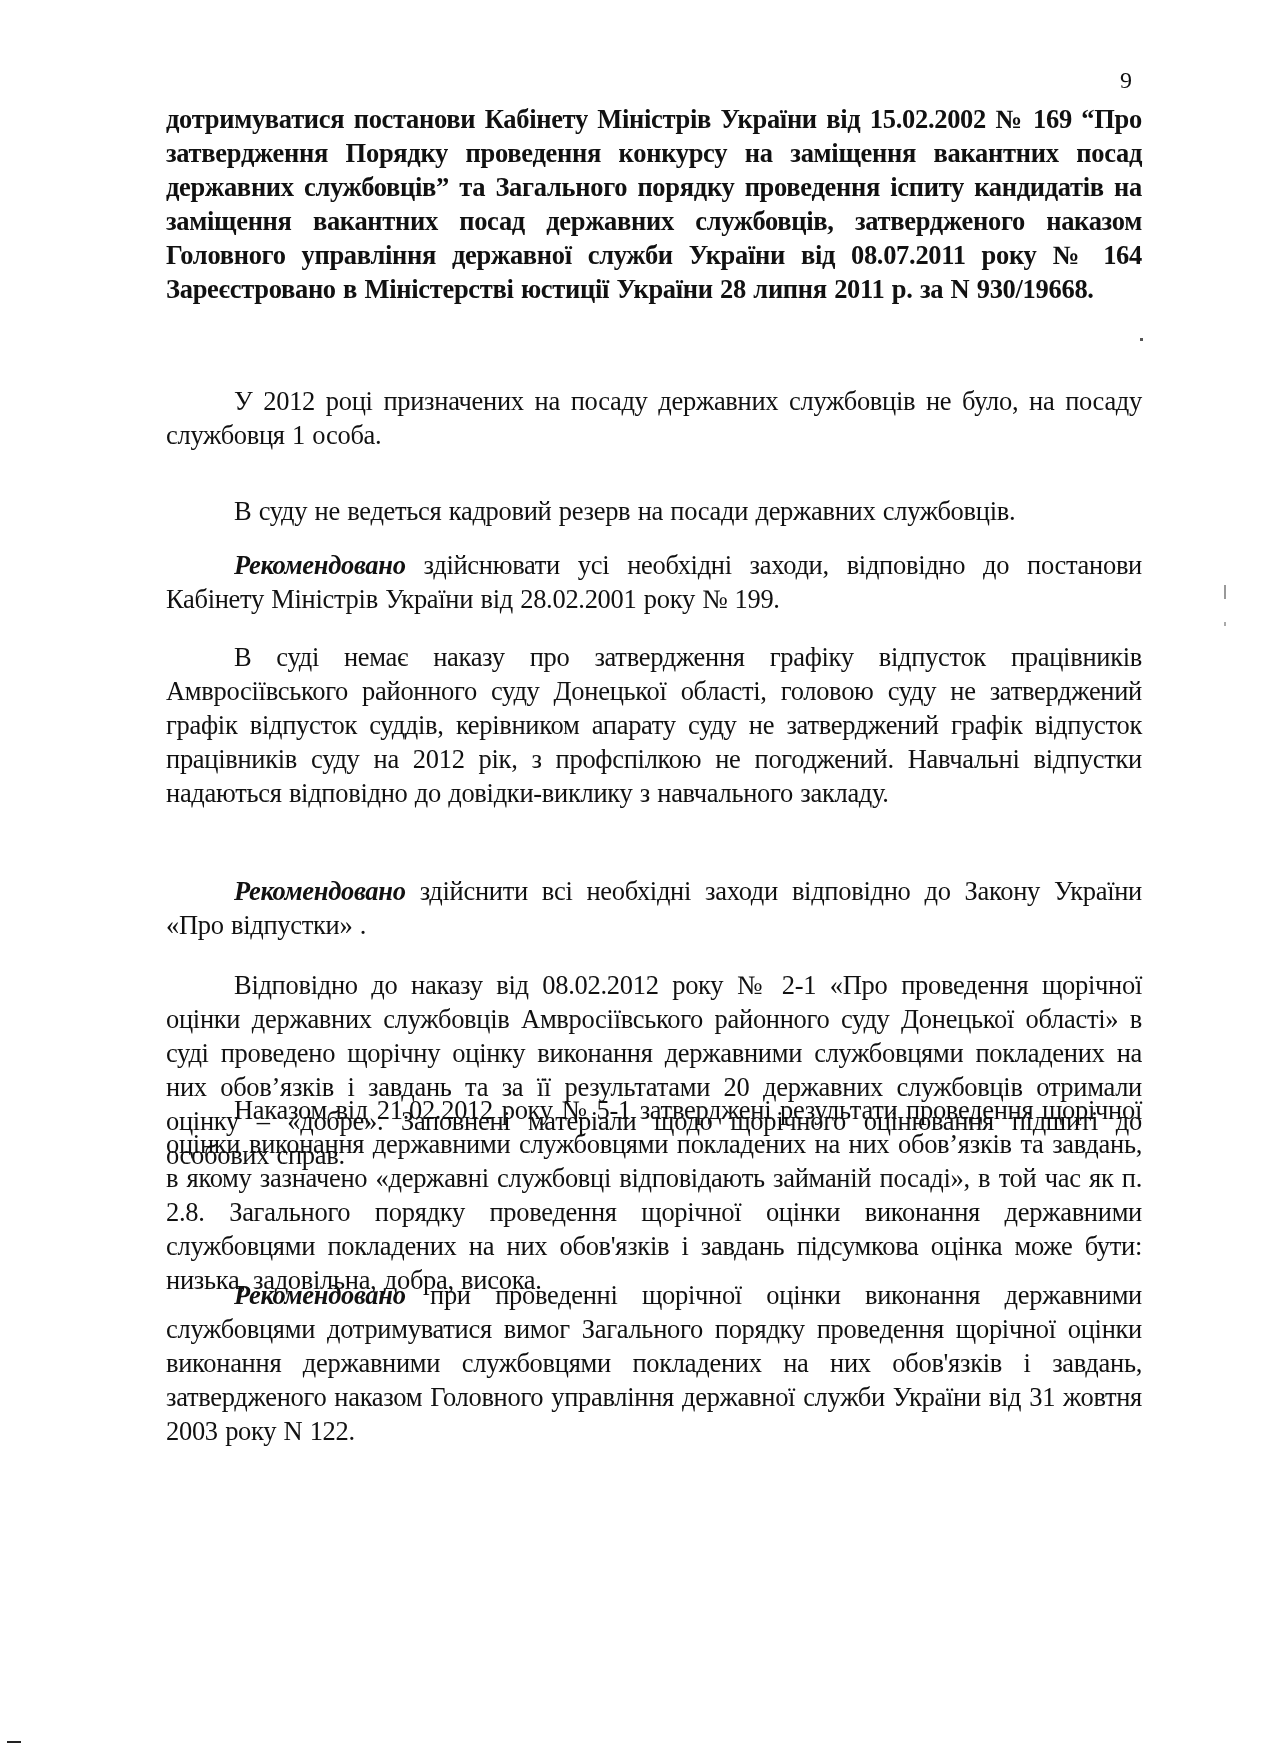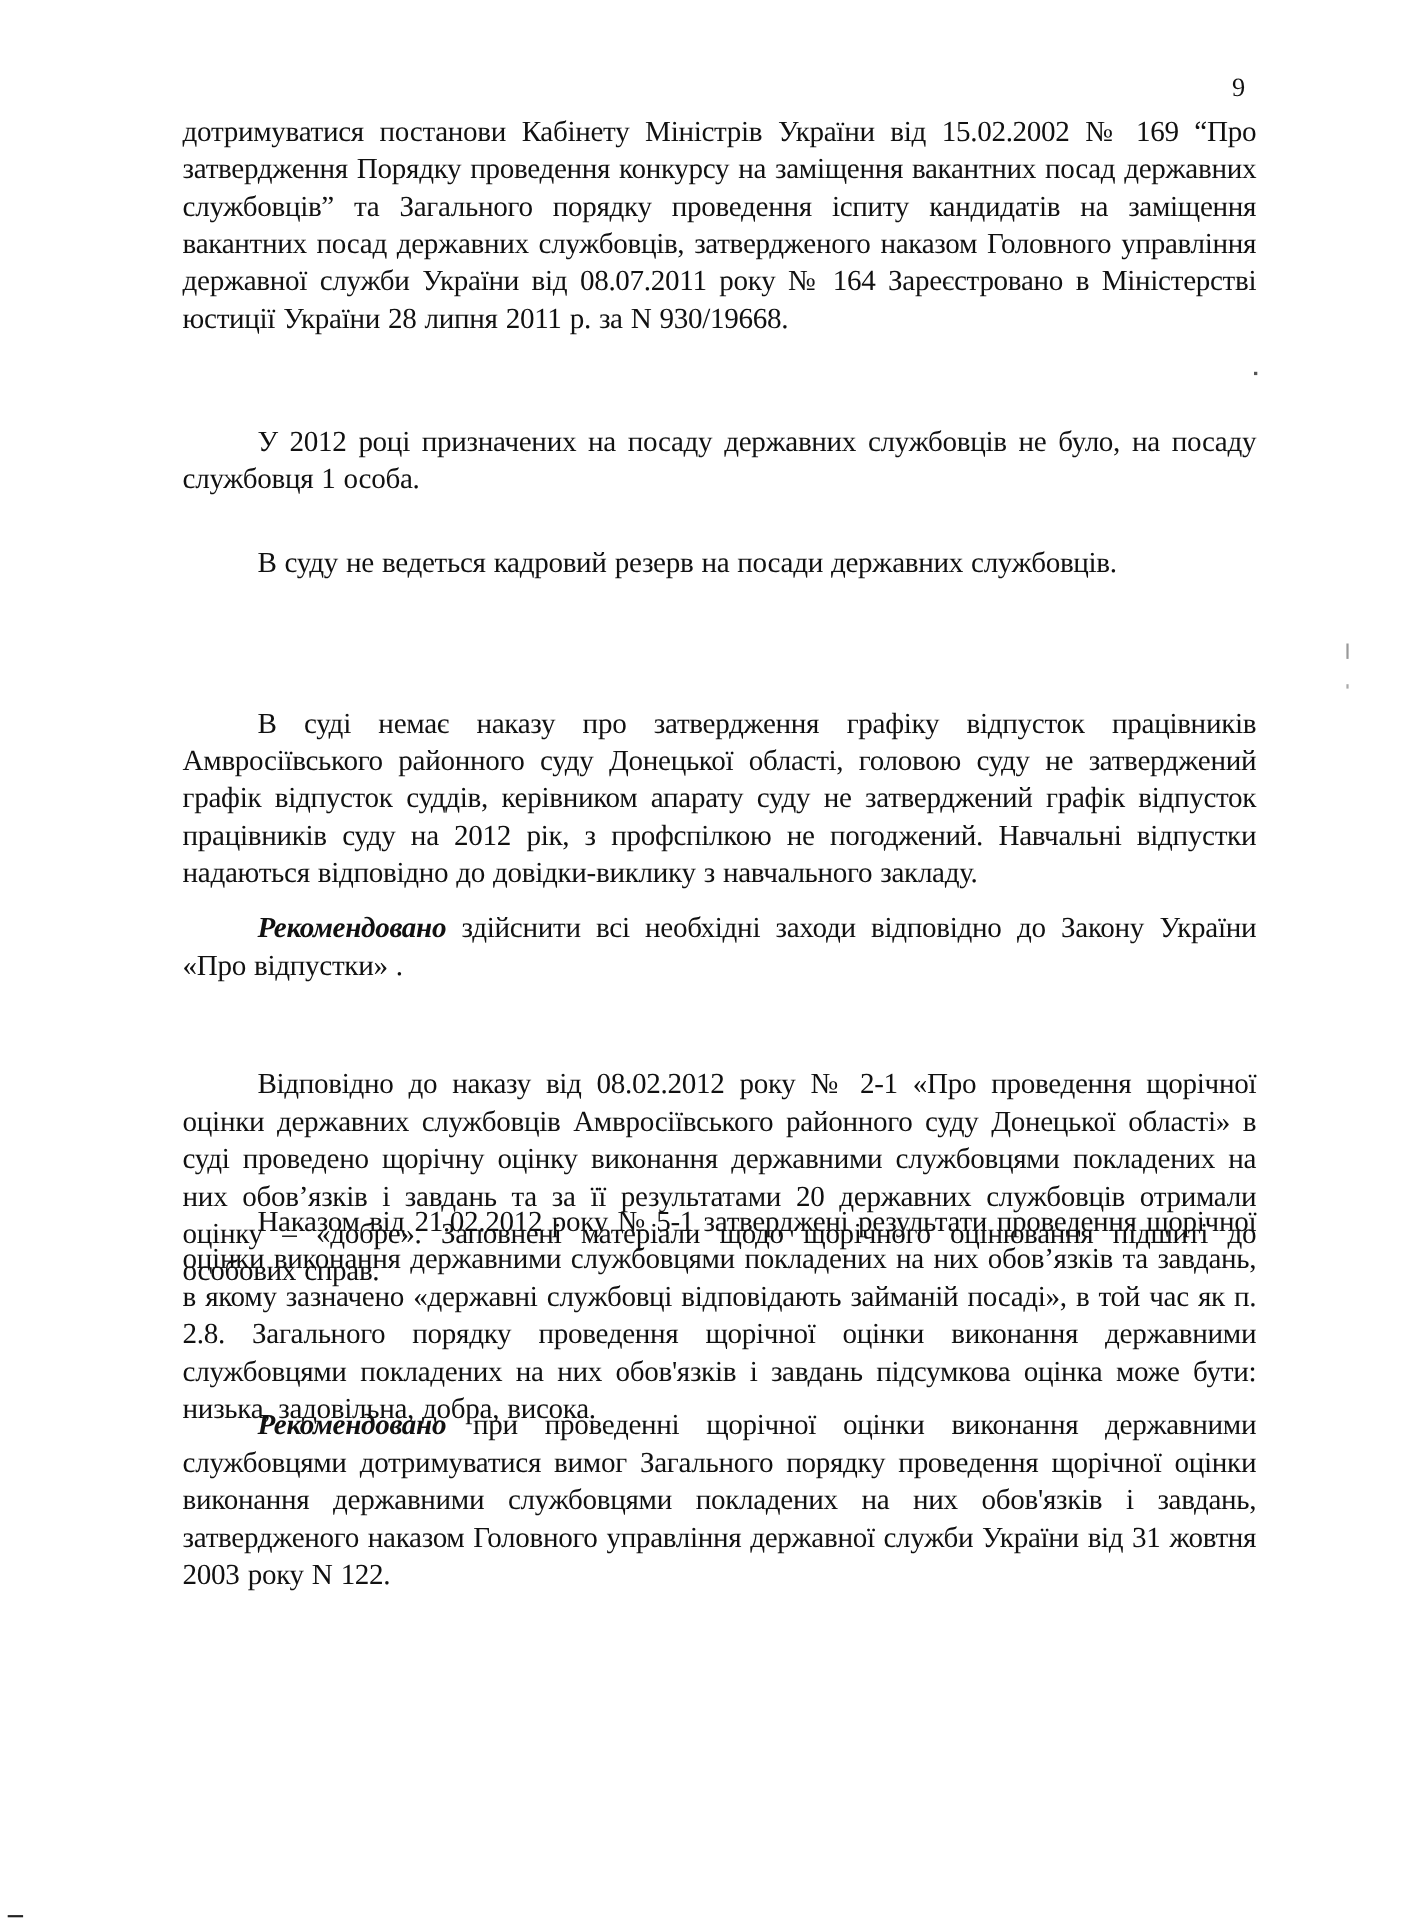--- a/index.html
+++ b/index.html
@@ -24,39 +24,42 @@
   .p { margin: 0; }
   .speck { position: absolute; background: #555; }
 </style>
 </head>
 <body>
 
 <div class="page">
 
   <div class="page-number">9</div>
 
-  <div class="text-block" style="top:102px;">
+  <div class="text-block" style="top:102px;font-weight:bold;">
     <p class="p">дотримуватися постанови Кабінету Міністрів України від    15.02.2002 № 169 “Про затвердження Порядку проведення конкурсу на заміщення вакантних посад державних службовців” та Загального порядку проведення іспиту кандидатів на заміщення вакантних посад державних службовців, затвердженого наказом Головного управління державної служби України від 08.07.2011 року № 164 Зареєстровано в Міністерстві юстиції України  28 липня 2011 р. за N 930/19668.</p>
   </div>
 
   <div class="text-block indent" style="top:384px;">
     <p class="p">У 2012 році призначених на посаду державних службовців не було, на посаду службовця 1 особа.</p>
   </div>
 
 
   <div class="text-block indent" style="top:494px;">
     <p class="p">В суду не ведеться кадровий резерв на посади державних службовців.</p>
   </div>
 
+  <div class="text-block indent" style="top:548px;">
+    <p class="p"><span class="em">Рекомендовано</span><span> здійснювати усі необхідні заходи, відповідно до постанови Кабінету Міністрів України від 28.02.2001 року № 199.</span></p>
+  </div>
 
   <div class="text-block indent" style="top:640px;">
     <p class="p">В суді немає наказу про затвердження графіку відпусток працівників Амвросіївського районного суду Донецької області, головою суду не затверджений графік відпусток суддів, керівником апарату суду не затверджений графік відпусток працівників суду на 2012 рік, з профспілкою не погоджений. Навчальні відпустки надаються відповідно до довідки-виклику з навчального закладу.</p>
   </div>
 
-  <div class="text-block indent" style="top:826px;">
+  <div class="text-block indent" style="top:874px;">
     <p class="p"><span class="em">Рекомендовано</span><span> здійснити всі необхідні заходи відповідно до Закону України «Про відпустки» .</span></p>
   </div>
 
   <div class="text-block indent" style="top:968px;">
     <p class="p">Відповідно до наказу від 08.02.2012 року № 2-1 «Про проведення щорічної оцінки державних службовців Амвросіївського районного суду Донецької області» в суді проведено щорічну оцінку виконання державними службовцями покладених на них обов’язків і завдань та за її результатами 20 державних службовців отримали оцінку – «добре». Заповнені матеріали щодо щорічного оцінювання підшиті до особових справ.</p>
   </div>
 
   <div class="text-block indent" style="top:1093px;font-family:Liberation Serif, serif;">
     <p class="p">Наказом від 21.02.2012 року № 5-1 затверджені результати проведення щорічної оцінки виконання державними службовцями покладених на них обов’язків та завдань, в якому зазначено «державні службовці відповідають займаній посаді», в той час як п. 2.8. Загального порядку проведення щорічної оцінки виконання державними службовцями покладених на них обов'язків і завдань підсумкова оцінка може бути: низька, задовільна, добра, висока.</p>
   </div>

